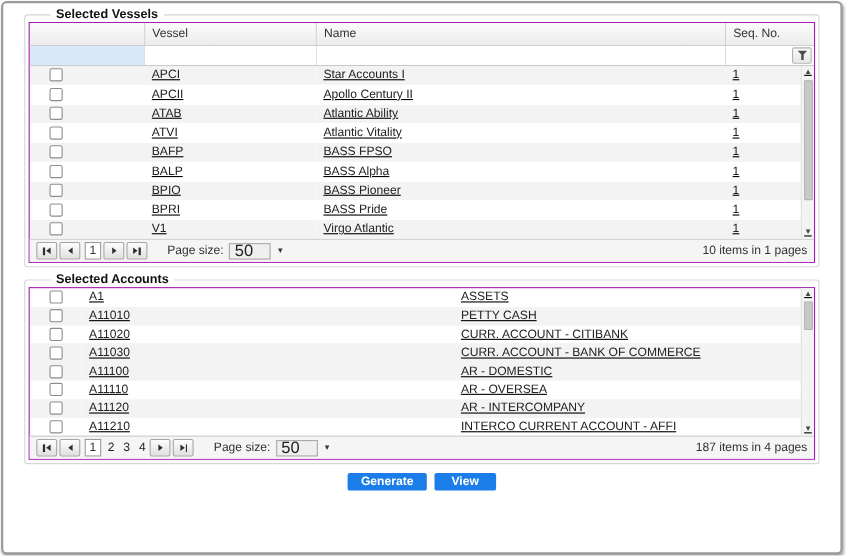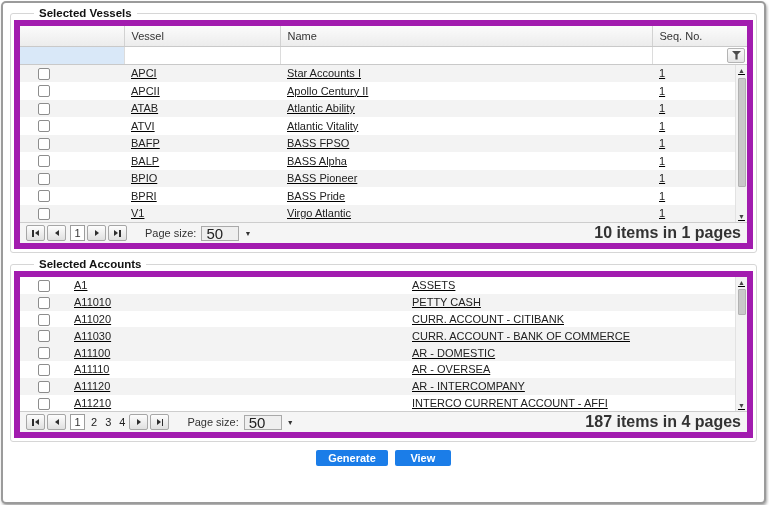--- a/index.html
+++ b/index.html
@@ -1,31 +1,31 @@
 <!DOCTYPE html>
 <html style="--accent: #1b7de8; --filter-cell: #d9e8f8; --alt-row: #f3f3f3;"><head>
 <meta charset="utf-8">
 <style>
   * { box-sizing: border-box; }
   html,body { margin:0; padding:0; background:#fff; font-family:"Liberation Sans", sans-serif; }
   .window {
     width:765px; height:503px; margin:1px; background:#fff;
     border:2px solid #9b9b9b; border-radius:5px;
     box-shadow:1px 2px 3px rgba(0,0,0,.35);
-    padding:3px 7px; display:flex; flex-direction:column;
+    padding:3px 19px; display:flex; flex-direction:column;
   }
   fieldset {
     border:1px solid #d6d6d6; border-radius:3px;
     margin:1px 0 4px; padding:1px 3px 3px;
   }
   legend {
     font-size:11.5px; font-weight:bold; color:#111;
     margin-left:20px; padding:0 5px;
   }
-  .grid { border:6px solid #a21caf; background:#fff; width:100%; }
+  .grid { border:1px solid #a21caf; background:#fff; width:100%; }
   table { border-collapse:collapse; table-layout:fixed; width:100%; }
   
   .head th {
     background:linear-gradient(#fbfbfb,#ececec);
     border-right:1px solid #d2d2d2; border-bottom:1px solid #c9c9c9;
     font-size:11px; font-weight:normal; color:#333;
     text-align:left; height:20px; padding:2px 7px; overflow:hidden; white-space:nowrap;
   }
   .head th:last-child { border-right:none; }
   
@@ -90,21 +90,21 @@
     border:1px solid #9d9d9d; background:#fff; margin:0 2px; padding:0 2px;
   }
   .pnum { margin:0 4px; color:#222; cursor:pointer; }
   .ps-label { margin-left:16px; }
   .ps-box {
     margin-left:5px; width:38px; height:15px; padding:0 4px;
     border:1px solid #a9a9a9; background:#efefef;
     display:inline-flex; align-items:center; font-size:15px; color:#222;
   }
   .ps-arrow { font-size:7px; color:#333; margin-left:5px; }
-  .items-info { margin-left:auto; color:#333; font-size:16px;font-weight:bold; }
+  .items-info { margin-left:auto; color:#333; font-size:11px; }
   
   .actions { display:flex; justify-content:center; gap:7px; margin-top:4px; }
   .btn {
     height:16px; line-height:16px; padding:0 12px; min-width:56px;
     background:var(--accent,#1b7de8); color:#fff; text-align:center;
     font-size:11px; font-weight:bold; border:none; border-radius:2px;
     font-family:"Liberation Sans", sans-serif; cursor:pointer;
   }
 </style>
 </head>

